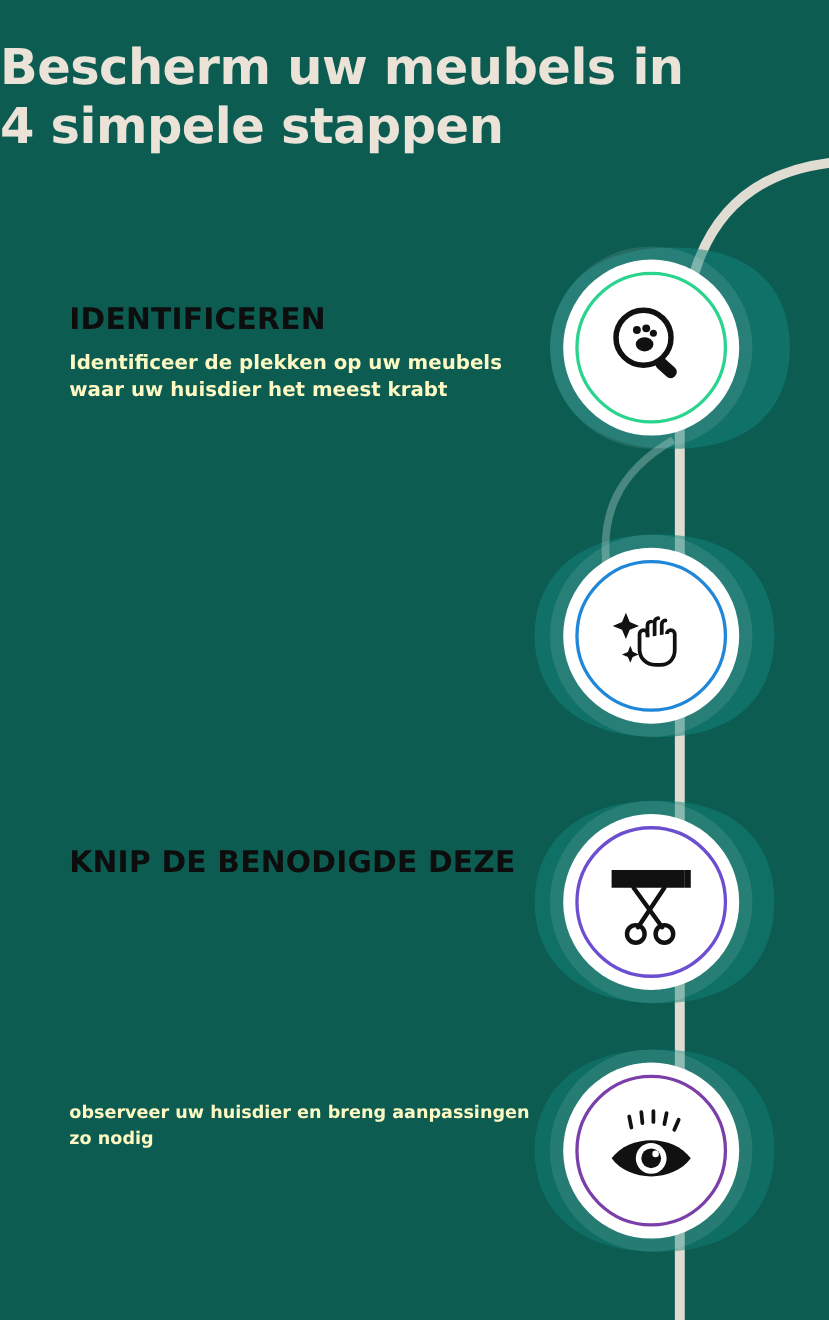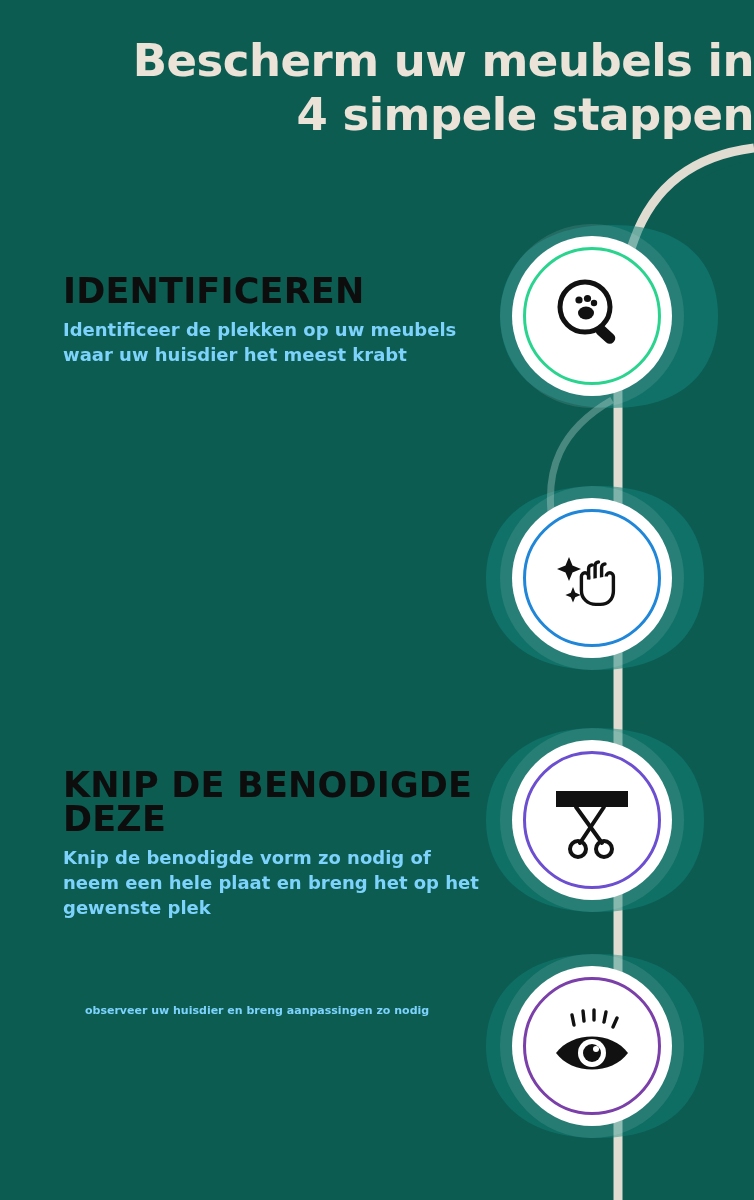--- a/index.html
+++ b/index.html
@@ -31,21 +31,21 @@
     height: 1200px;
     pointer-events: none;
   }
 
   
   .header {
     position: absolute;
     top: 34px;
     left: 0;
     width: 754px;
-    text-align: right;
+    text-align: left;
     z-index: 5;
   }
   .header-line {
     color: #ece3d8;
     font-weight: bold;
     font-size: 45px;
     line-height: 54px;
     letter-spacing: -0.5px;
     white-space: nowrap;
   }
@@ -56,35 +56,34 @@
     z-index: 6;
   }
   .step-text {
     position: absolute;
     left: 63px;
     width: 420px;
   }
   .step-title {
     color: #0d0d0d;
     font-weight: bold;
-    font-size: 35px;
+    font-size: 27px;
     line-height: 34px;
     letter-spacing: 0.2px;
   }
   .step-body {
-    color: #7dd3fc;
+    color: #fef9c3;
     font-weight: bold;
     font-size: 18px;
     line-height: 25px;
     margin-top: 9px;
   }
   .step-body.small {
-    font-size: 11px;
+    font-size: 16px;
     line-height: 24px;
-    margin-left: 22px;
   }
 
   
   .badge {
     position: absolute;
     width: 160px;
     height: 160px;
     border-radius: 50%;
     background: #ffffff;
     box-shadow: 0 0 0 12px rgba(255,255,255,0.10);
@@ -179,21 +178,20 @@
         <path d="M39.6 44.4 l0 -3 c0 -2 -1.6 -3.6 -3.6 -3.6 c-2 0 -3.6 1.6 -3.6 3.6 l0 14
                  c0 8 6.2 14 14.4 14 l4.6 0 c8 0 13 -5.6 13 -13.4 l0 -14.6
                  c0 -2 -1.6 -3.6 -3.6 -3.6 c-2 0 -3.6 1.6 -3.6 3.6" fill="#fff" stroke="#111" stroke-width="3.4" stroke-linejoin="round"></path>
       </svg>
     </div>
   </div>
 
   <div class="step step3">
     <div class="step-text">
       <div class="step-title">KNIP DE BENODIGDE DEZE</div>
-      <div class="step-body">Knip de benodigde vorm zo nodig of neem een hele plaat en breng het op het gewenste plek</div>
     </div>
   </div>
   <div class="badge" style="left:512px;top:740px;">
     <div class="badge-ring" style="border-color:#6b4fd0;">
       <svg width="92" height="86" viewBox="0 0 92 86" xmlns="http://www.w3.org/2000/svg">
         <path d="M10 14 h66 v16 h-66 Z" fill="#111"></path>
         <path d="M76 14 h6 v16 h-6 Z" fill="#111"></path>
         <path d="M30 30 L56 66" stroke="#111" stroke-width="4" fill="none" stroke-linecap="round"></path>
         <path d="M58 30 L34 66" stroke="#111" stroke-width="4" fill="none" stroke-linecap="round"></path>
         <circle cx="32" cy="72" r="8" fill="none" stroke="#111" stroke-width="4"></circle>

